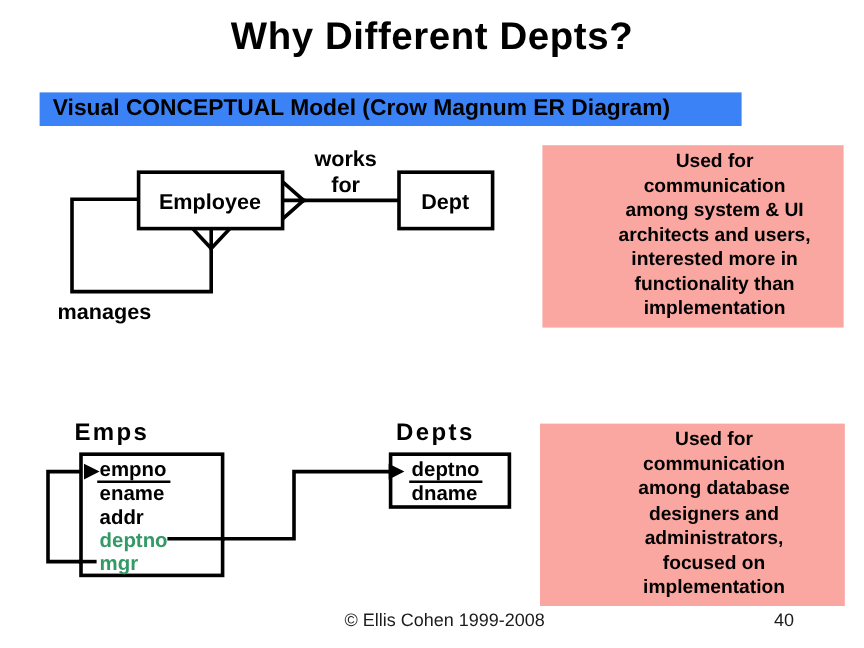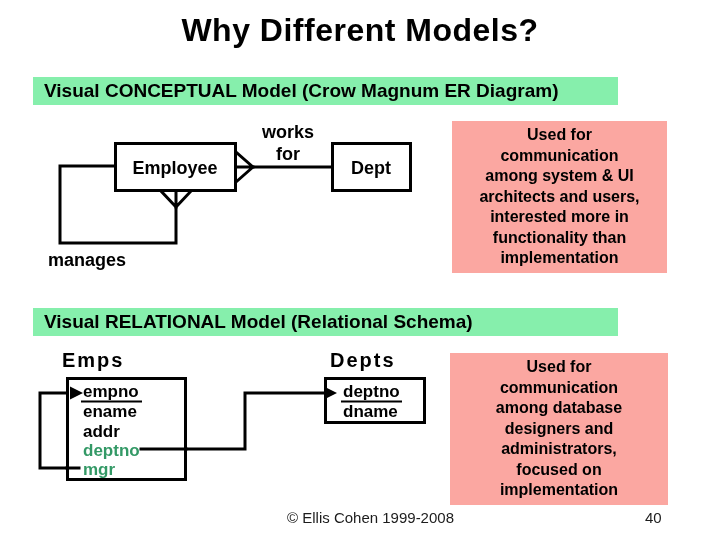--- a/index.html
+++ b/index.html
@@ -5,51 +5,51 @@
   html,body{margin:0;padding:0;background:#fff;}
   #slide{
     position:relative;width:720px;height:540px;background:#ffffff;
     font-family:"Liberation Sans",sans-serif;color:#000;overflow:hidden;
   }
   .title{
     position:absolute;left:0;top:12px;width:720px;text-align:center;
     font-size:32px;font-weight:bold;letter-spacing:.5px;
   }
   .banner{
-    position:absolute;left:33px;width:585px;height:28px;background:#86efac;
+    position:absolute;left:33px;width:585px;height:28px;background:#3b82f6;
     font-size:19px;font-weight:bold;line-height:28px;padding-left:11px;
     box-sizing:border-box;white-space:nowrap;
   }
   .banner1{top:77px;}
   .banner2{top:308px;}
   .note{
     position:absolute;background:#FBA7A1;
     display:flex;align-items:center;justify-content:center;text-align:center;
-    font-size:16px;font-weight:bold;line-height:20.5px;white-space:pre-line;
+    font-size:16px;font-weight:bold;line-height:20.5px;white-space:pre-line;padding-left:36px;
   }
   .note1{left:452px;top:121px;width:215px;height:152px;}
   .note2{left:450px;top:353px;width:218px;height:152px;}
   svg{position:absolute;left:0;top:0;}
   svg .ln{stroke:#000;stroke-width:3;fill:none;stroke-linecap:square;}
   svg .bx{stroke:#000;stroke-width:3;fill:#fff;}
   svg .lbl{font-family:"Liberation Sans",sans-serif;font-weight:bold;font-size:18px;fill:#000;}
   svg .ent{font-family:"Liberation Sans",sans-serif;font-weight:bold;font-size:18px;fill:#000;text-anchor:middle;}
   svg .tblhdr{font-family:"Liberation Sans",sans-serif;font-weight:bold;font-size:20px;letter-spacing:2px;fill:#000;}
   svg .col{font-family:"Liberation Sans",sans-serif;font-weight:bold;font-size:17px;fill:#000;}
   svg .fk{fill:#339966;}
   svg .arrow{fill:#000;stroke:none;}
   .footer-copy{position:absolute;left:287px;top:509px;font-size:15px;color:#1c1c1c;}
   .footer-num{position:absolute;left:645px;top:509px;font-size:15px;color:#1c1c1c;}
 </style>
 </head>
 <body>
 
 <div id="slide">
 
-  <div class="title">Why Different Models?</div>
+  <div class="title">Why Different Depts?</div>
 
   <div class="banner banner1">Visual CONCEPTUAL Model (Crow Magnum ER Diagram)</div>
 
   <svg width="430" height="180" viewBox="30 105 430 180" style="left:30px;top:105px;">
 
     <polyline class="ln" points="115,166 60,166 60,243 176,243 176,207"></polyline>
     <path class="ln" d="M161,191 L176,207 M191,191 L176,207 M176,191 L176,207"></path>
 
     <path class="ln" d="M253,167 L332,167"></path>
     <path class="ln" d="M236,152 L253,167 M236,182 L253,167 M236,167 L253,167"></path>
@@ -65,21 +65,20 @@
   </svg>
 
   <div class="note note1">Used for
 communication
 among system &amp; UI
 architects and users,
 interested more in
 functionality than
 implementation</div>
 
-  <div class="banner banner2">Visual RELATIONAL Model (Relational Schema)</div>
 
   <svg width="420" height="170" viewBox="30 340 420 170" style="left:30px;top:340px;">
 
     <text class="tblhdr" x="62" y="367">Emps</text>
     <text class="tblhdr" x="330" y="367">Depts</text>
 
     <polyline class="ln" points="79,468 40,468 40,393 70,393"></polyline>
     <polygon class="arrow" points="70,386.5 83,393 70,399.5"></polygon>
 
     <polyline class="ln" points="141,449 245,449 245,393 324,393"></polyline>

